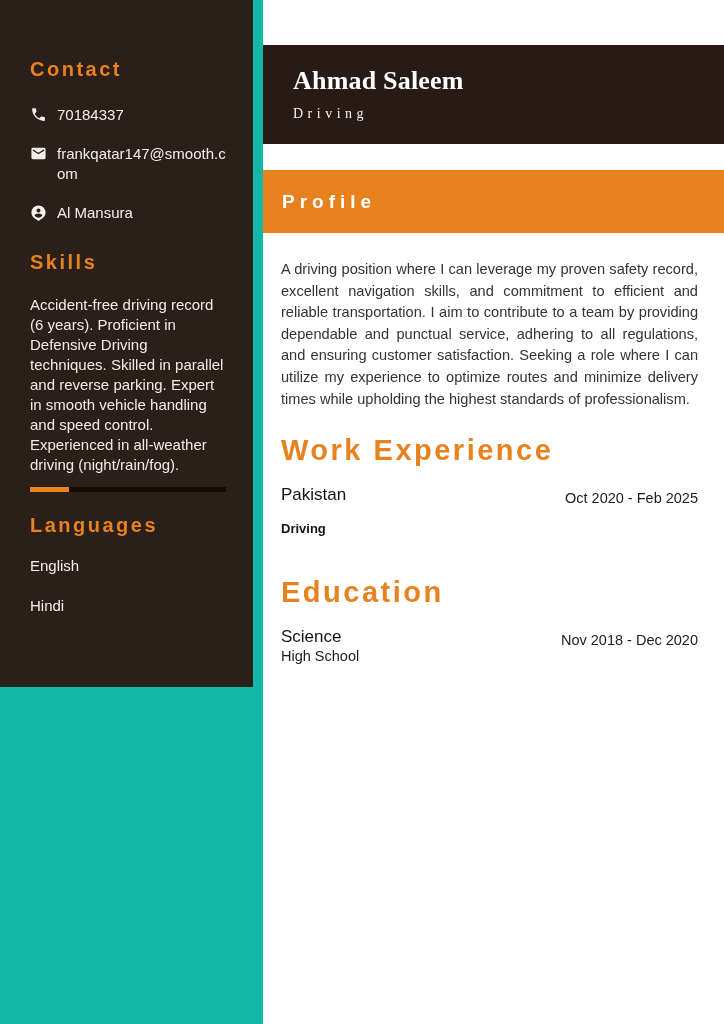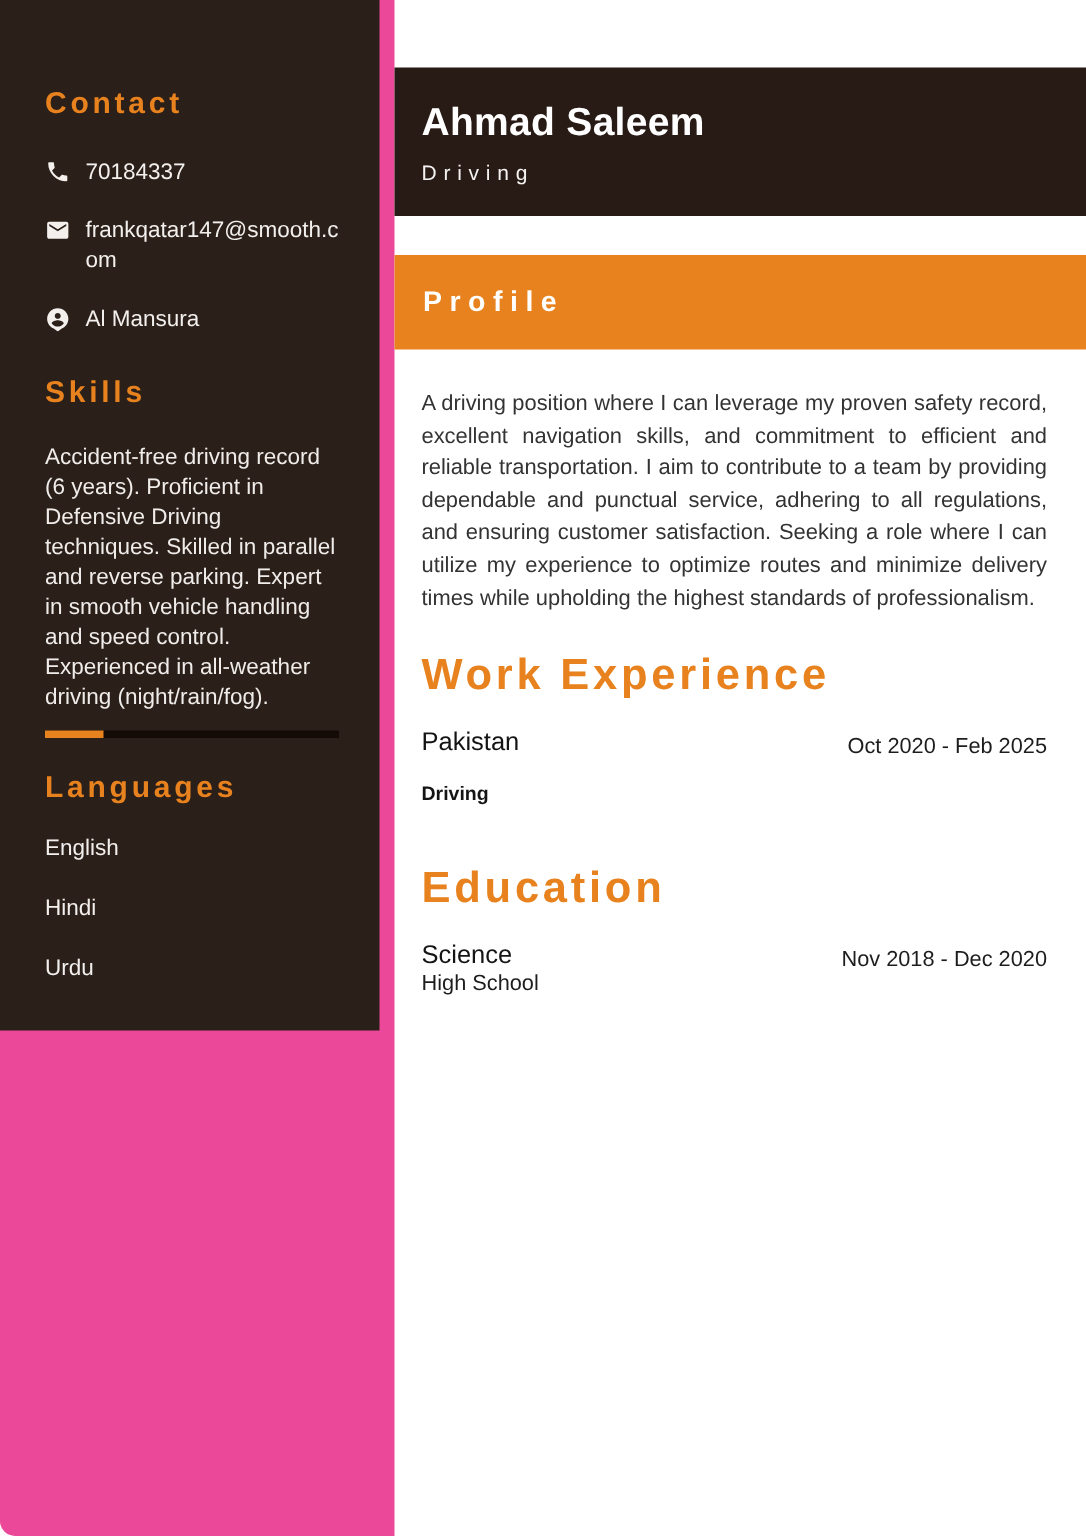--- a/index.html
+++ b/index.html
@@ -1,21 +1,21 @@
 <!DOCTYPE html>
 <html><head>
 <meta charset="utf-8">
 <style>
   * { margin: 0; padding: 0; box-sizing: border-box; }
   html, body { background: #ffffff; }
   body {
     font-family: "Liberation Sans", "DejaVu Sans", sans-serif;
     width: 724px; height: 1024px; position: relative; overflow: hidden;
   }
-  .page { position: absolute; inset: 0; background: #ec4899; border-radius: 10px; }
+  .page { position: absolute; inset: 0; background: #14b8a6; }
 
   
   .sidebar {
     position: absolute; left: 0; top: 0; width: 253px; height: 687px;
     background: #2b1f19; color: #f2efed;
     padding: 58px 27px 0 30px;
   }
   .side-heading {
     color: #e8821e; font-size: 20px; font-weight: bold; letter-spacing: 2.5px;
   }
@@ -38,21 +38,22 @@
   .languages-block { margin-top: 22px; }
   .lang-list { margin-top: 20px; }
   .lang-item { font-size: 15px; color: #f2efed; margin-bottom: 23px; }
 
   
   .main {
     position: absolute; left: 263px; top: 0; width: 461px; height: 1024px; background: #ffffff;
   }
   .header-band {
     margin-top: 45px; height: 99px; background: #281b15; color: #ffffff;
-    padding: 21px 26px 0 18px;
+    padding: 21px 26px 0 30px;
+    font-family: Liberation Serif, serif;
   }
   .name { font-size: 26px; font-weight: bold; letter-spacing: 0.2px; }
   .job-title { margin-top: 10px; font-size: 14px; letter-spacing: 4.5px; color: #f5f3f2; }
   .profile-band {
     margin-top: 26px; height: 63px; background: #e8821e; color: #ffffff;
     display: flex; align-items: center; padding-left: 19px;
   }
   .profile-band-title { font-size: 19px; font-weight: bold; letter-spacing: 5px; }
   .main-inner { padding: 0 26px 0 18px; }
   .profile-text {
@@ -117,21 +118,20 @@
       <div class="skill-bar">
         <div class="skill-bar-fill" style="width: 20%;"></div>
       </div>
     </div>
 
     <div class="languages-block">
       <div class="side-heading">Languages</div>
       <div class="lang-list">
         <div class="lang-item">English</div>
         <div class="lang-item">Hindi</div>
-        <div class="lang-item">Urdu</div>
       </div>
     </div>
 
   </aside>
 
   <main class="main">
 
     <div class="header-band">
       <div class="name">Ahmad Saleem</div>
       <div class="job-title">Driving</div>

